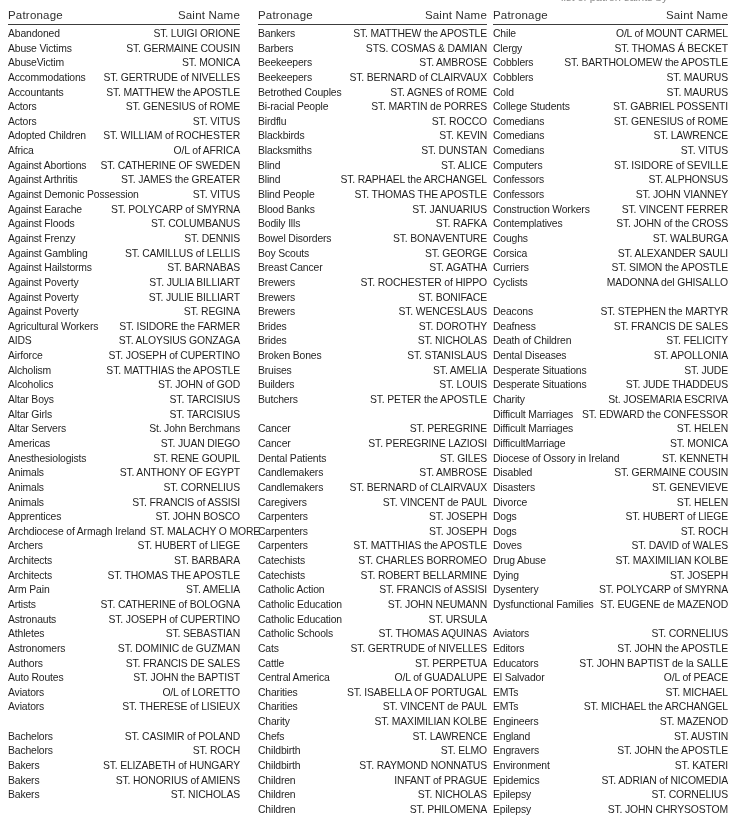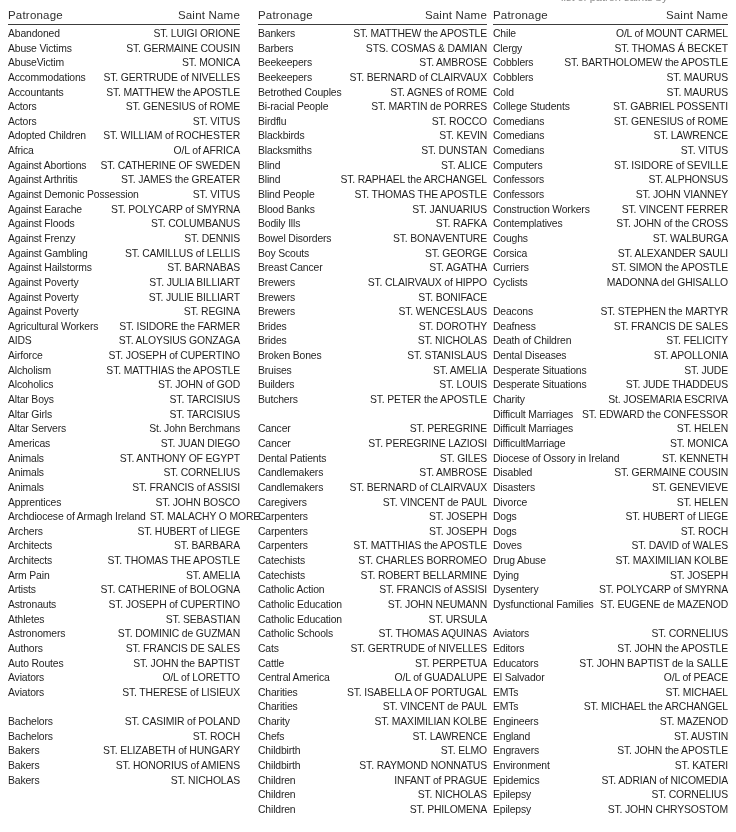--- a/index.html
+++ b/index.html
@@ -157,20 +157,24 @@
           </div>
           <div class="row">
             <span class="p">Altar Servers</span>
             <span class="s">St. John Berchmans</span>
           </div>
           <div class="row">
             <span class="p">Americas</span>
             <span class="s">ST. JUAN DIEGO</span>
           </div>
           <div class="row">
+            <span class="p">Anesthesiologists</span>
+            <span class="s">ST. RENE GOUPIL</span>
+          </div>
+          <div class="row">
             <span class="p">Animals</span>
             <span class="s">ST. ANTHONY OF EGYPT</span>
           </div>
           <div class="row">
             <span class="p">Animals</span>
             <span class="s">ST. CORNELIUS</span>
           </div>
           <div class="row">
             <span class="p">Animals</span>
             <span class="s">ST. FRANCIS of ASSISI</span>
@@ -324,21 +328,21 @@
           <div class="row">
             <span class="p">Boy Scouts</span>
             <span class="s">ST. GEORGE</span>
           </div>
           <div class="row">
             <span class="p">Breast Cancer</span>
             <span class="s">ST. AGATHA</span>
           </div>
           <div class="row">
             <span class="p">Brewers</span>
-            <span class="s">ST. CLAIRVAUX of HIPPO</span>
+            <span class="s">ST. ROCHESTER of HIPPO</span>
           </div>
           <div class="row">
             <span class="p">Brewers</span>
             <span class="s">ST. BONIFACE</span>
           </div>
           <div class="row">
             <span class="p">Brewers</span>
             <span class="s">ST. WENCESLAUS</span>
           </div>
           <div class="row">

